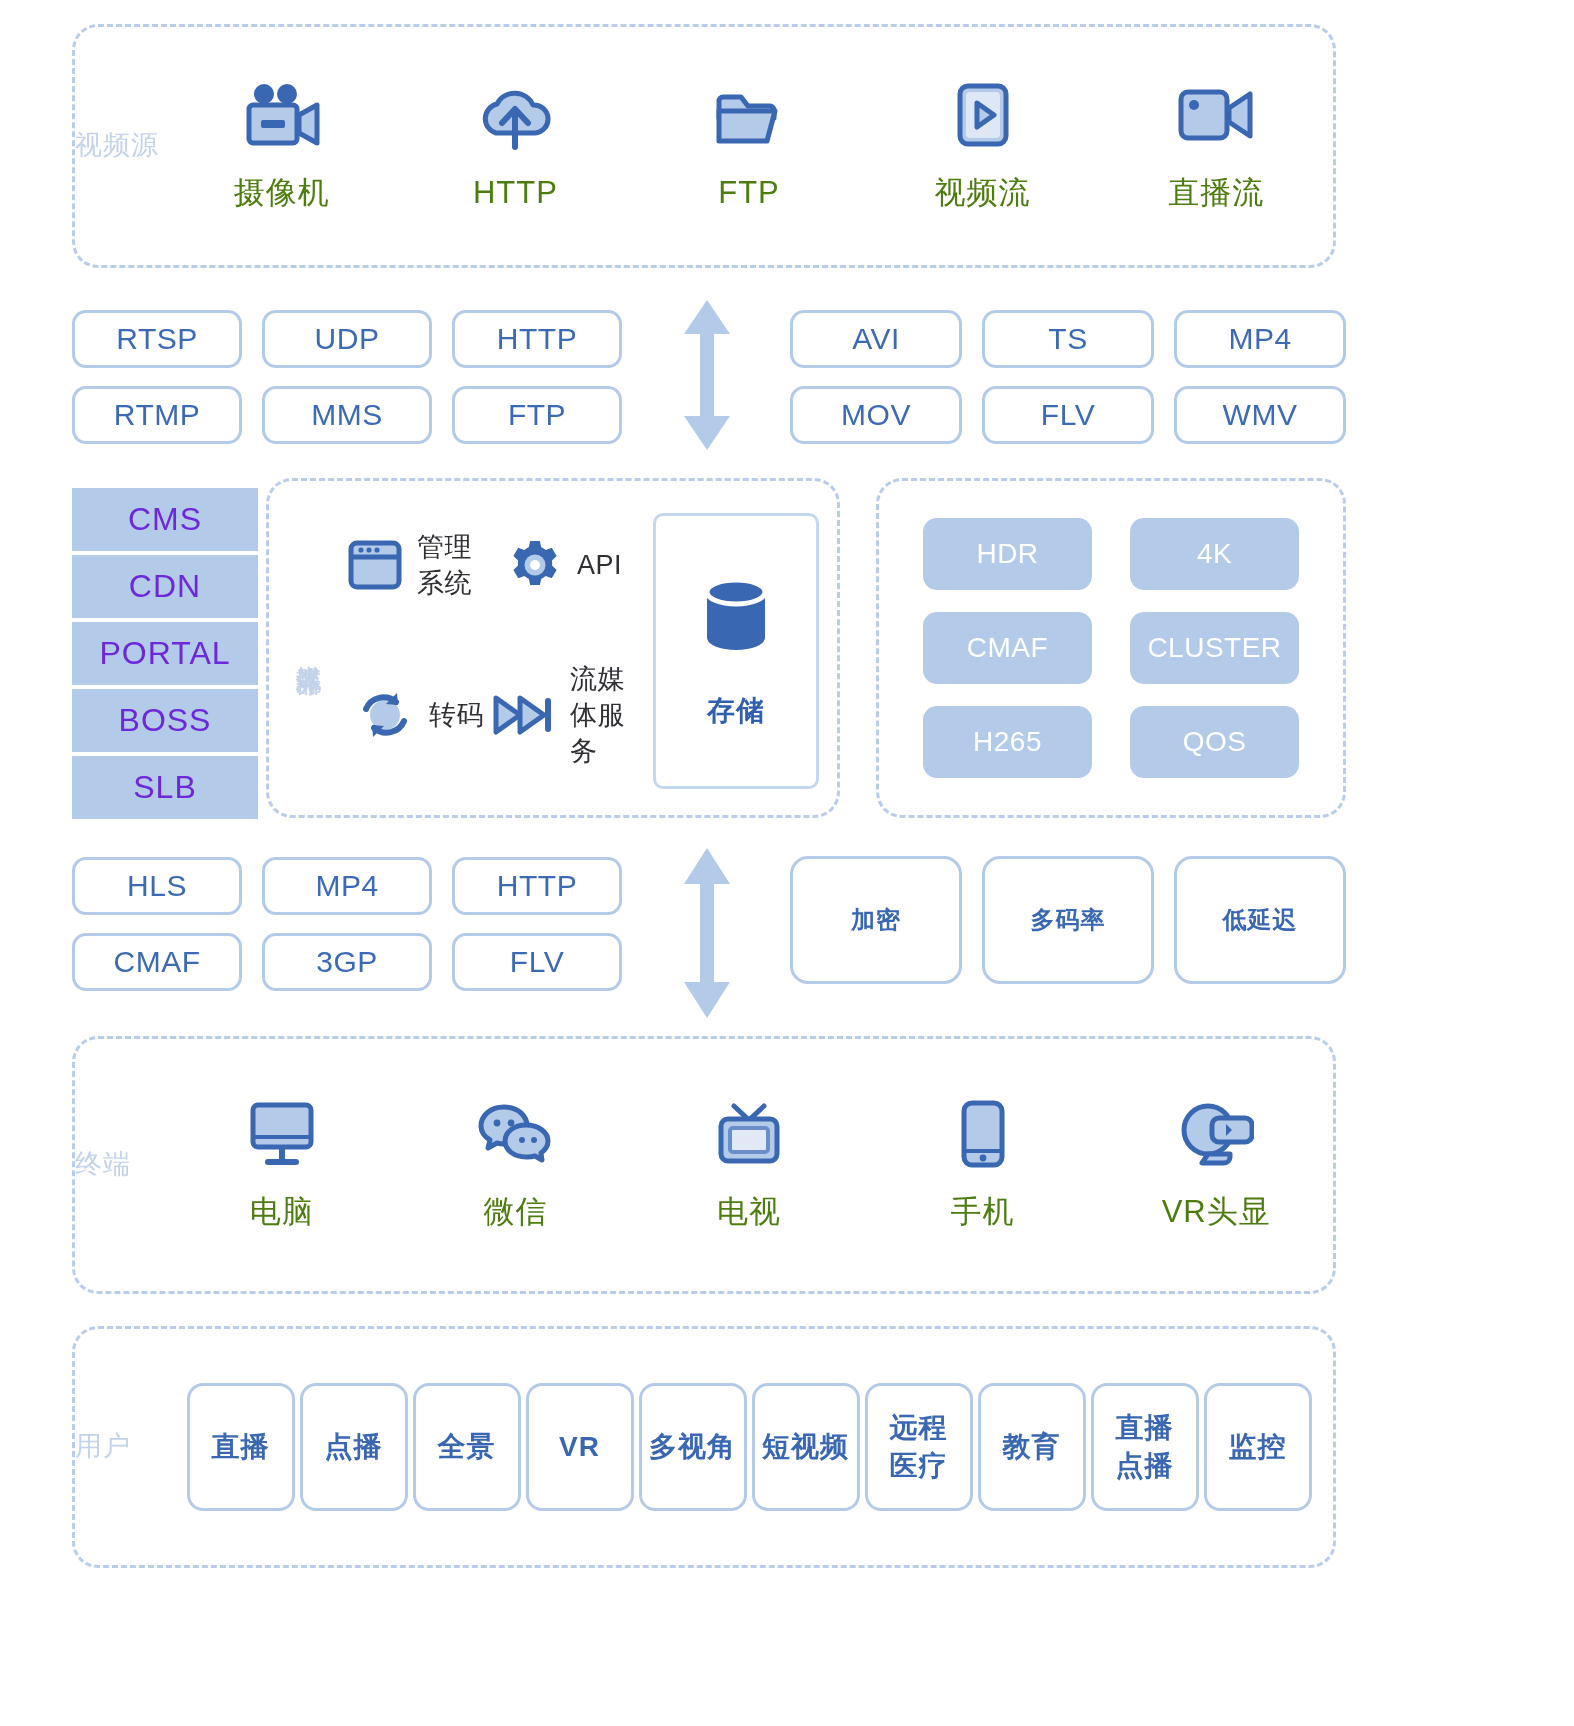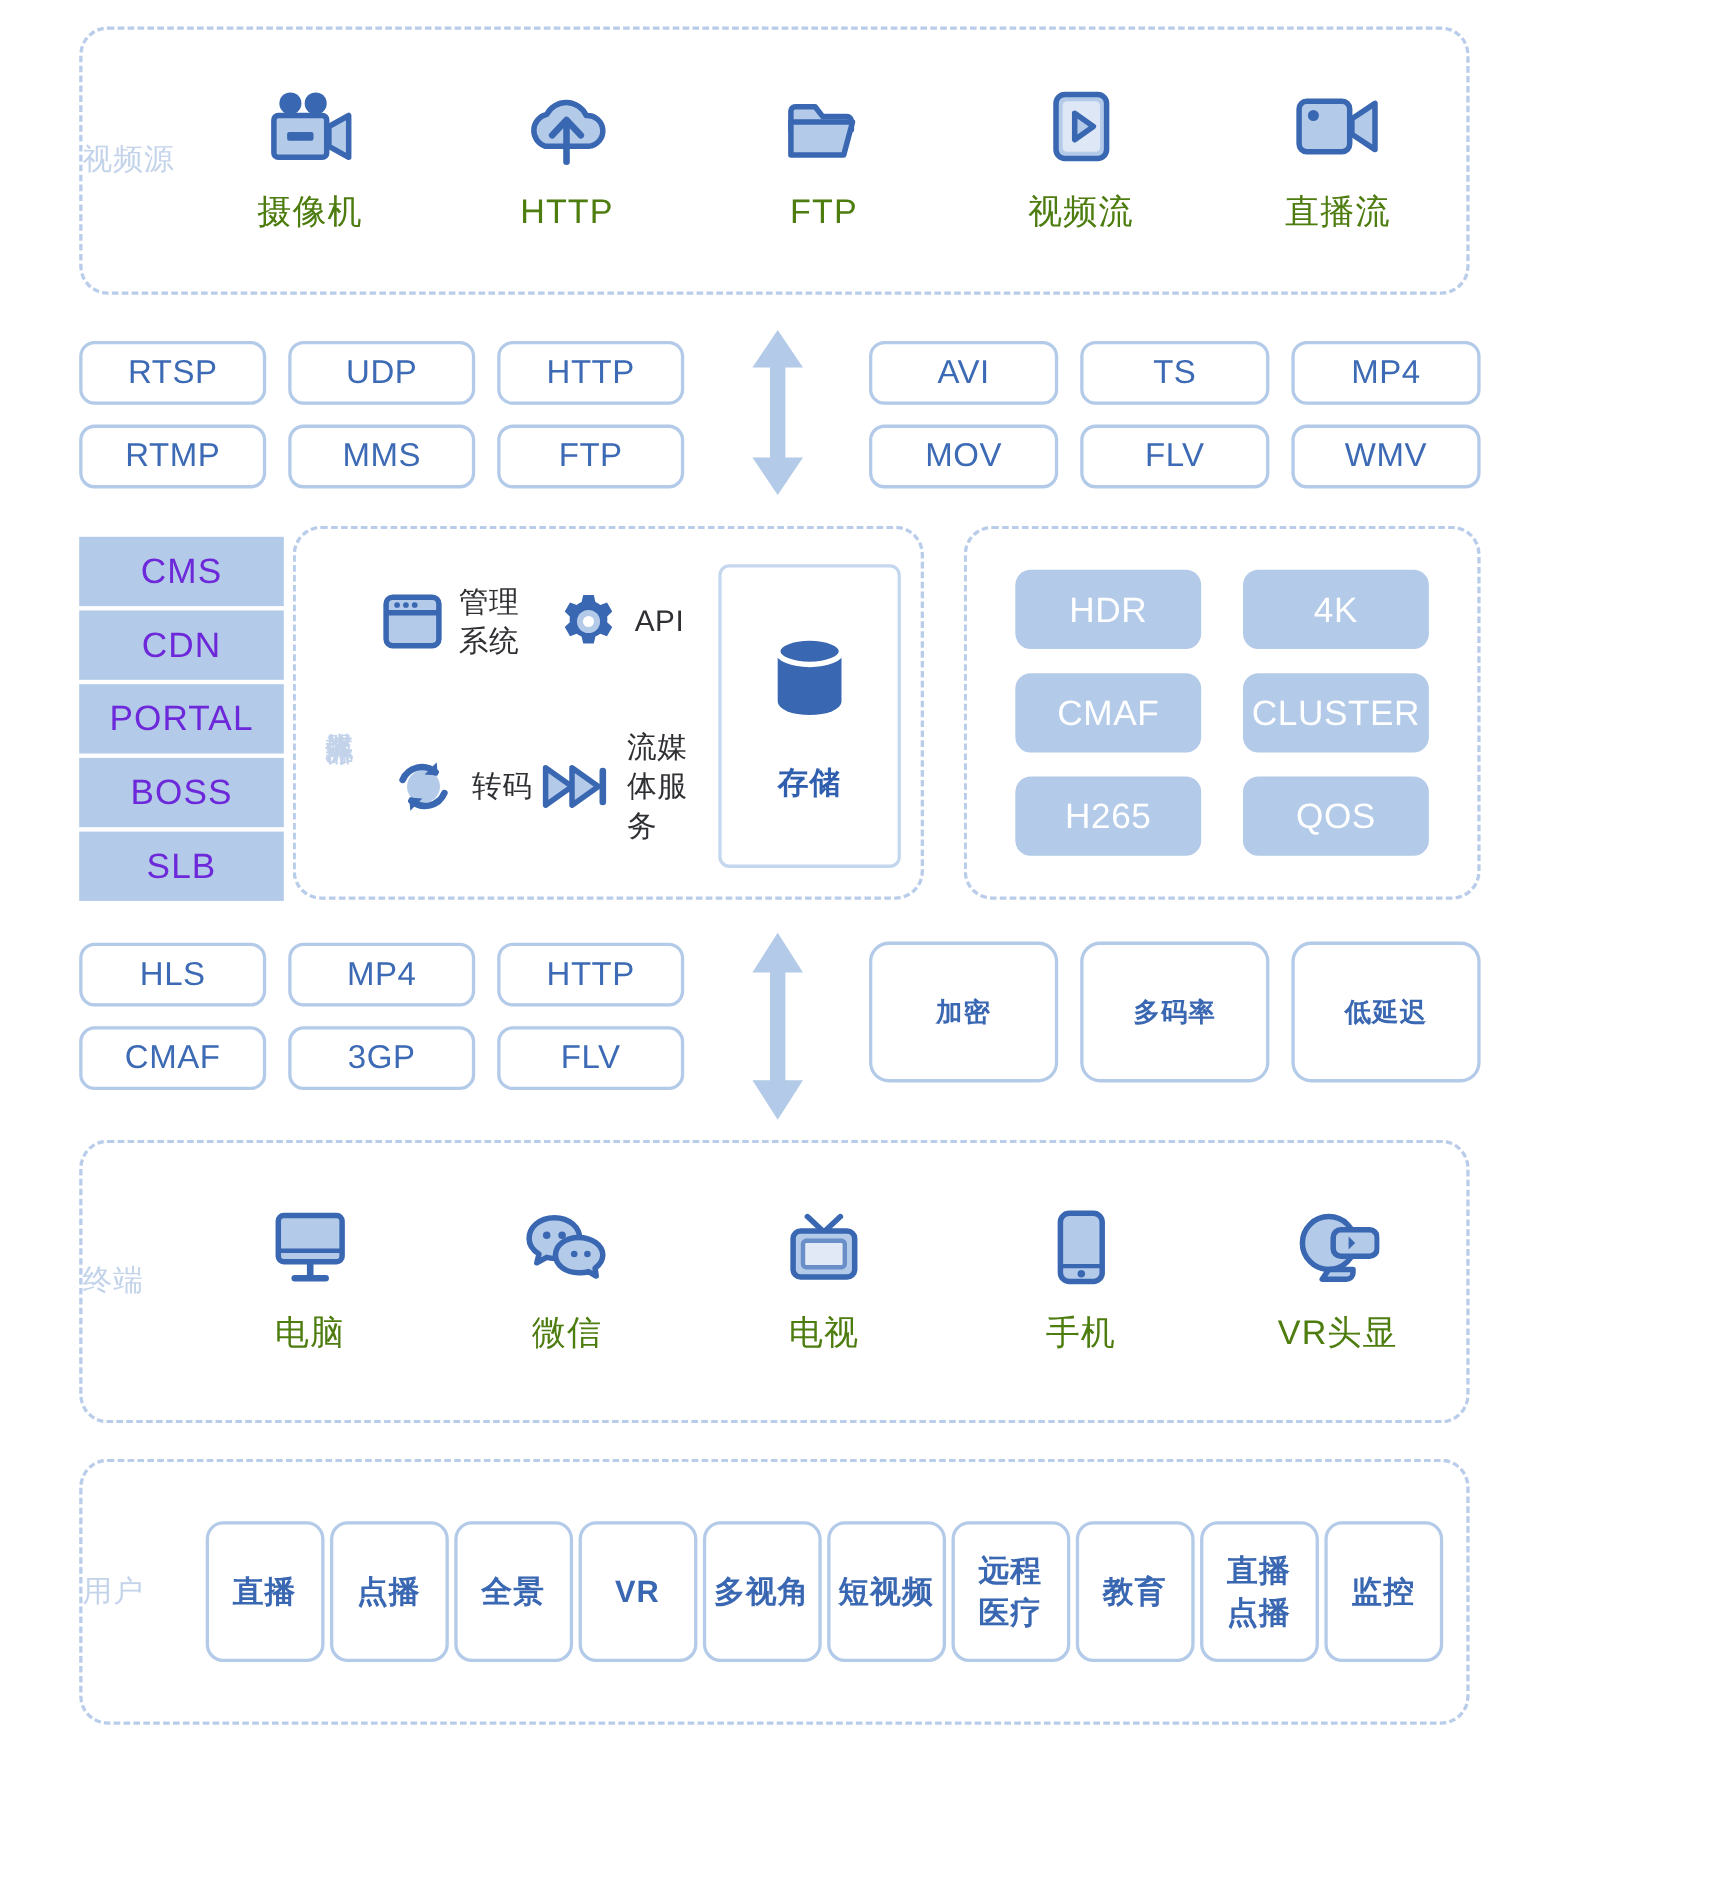--- a/index.html
+++ b/index.html
@@ -143,21 +143,21 @@
     align-content: center;
   }
   .pill {
     background: #b3cae8;
     color: #fff;
     border-radius: 14px;
     height: 72px;
     display: flex;
     align-items: center;
     justify-content: center;
-    font-size: 32px;
+    font-size: 28px;
     letter-spacing: 0.5px;
   }
 
   
   .attr {
     border: 3px solid #b3cae8;
     border-radius: 18px;
     background: #fff;
     height: 128px;
     display: flex;

